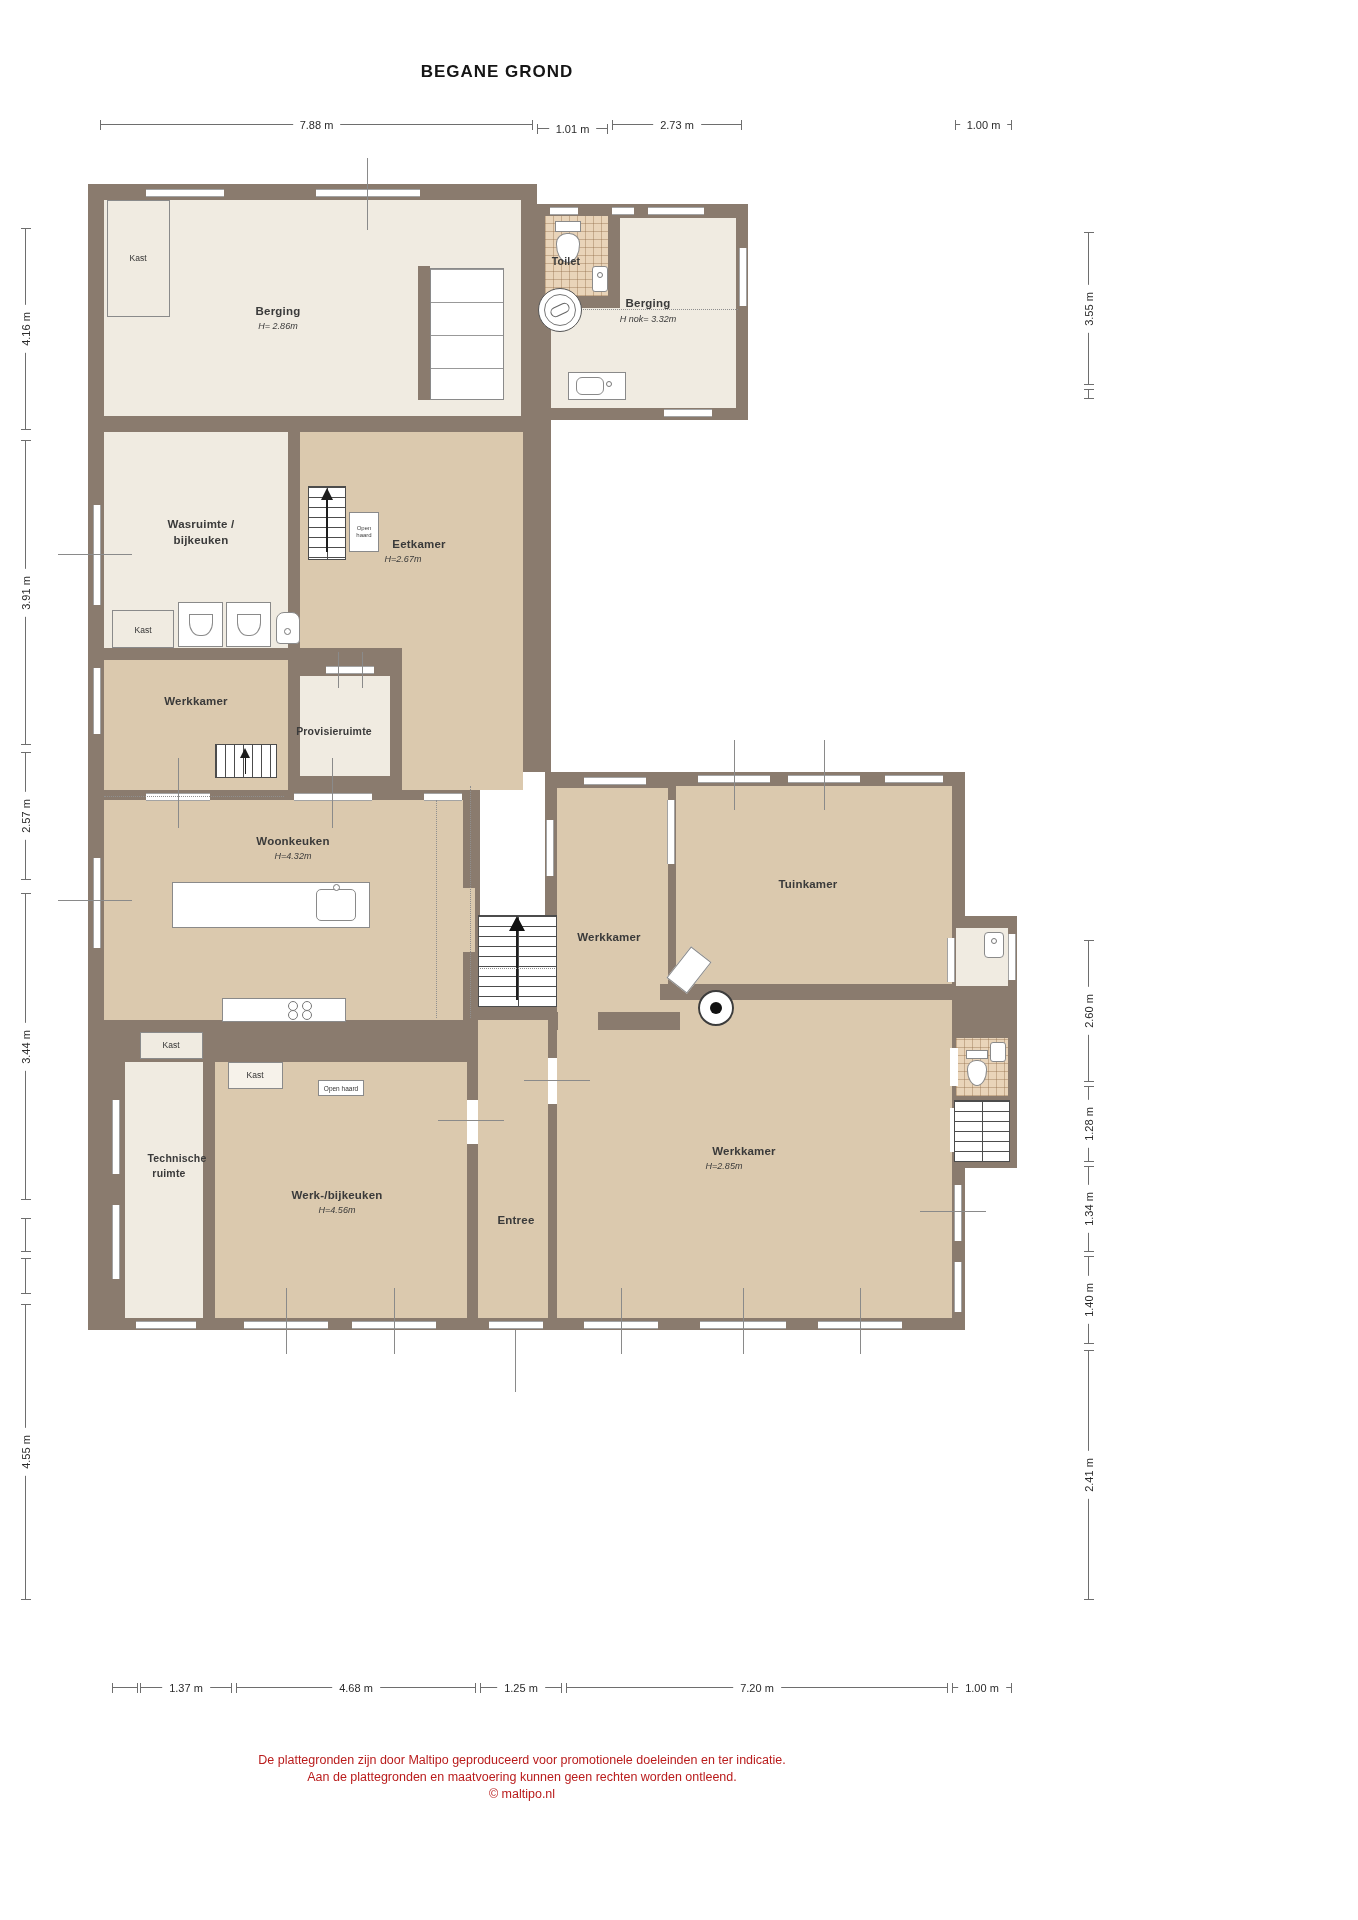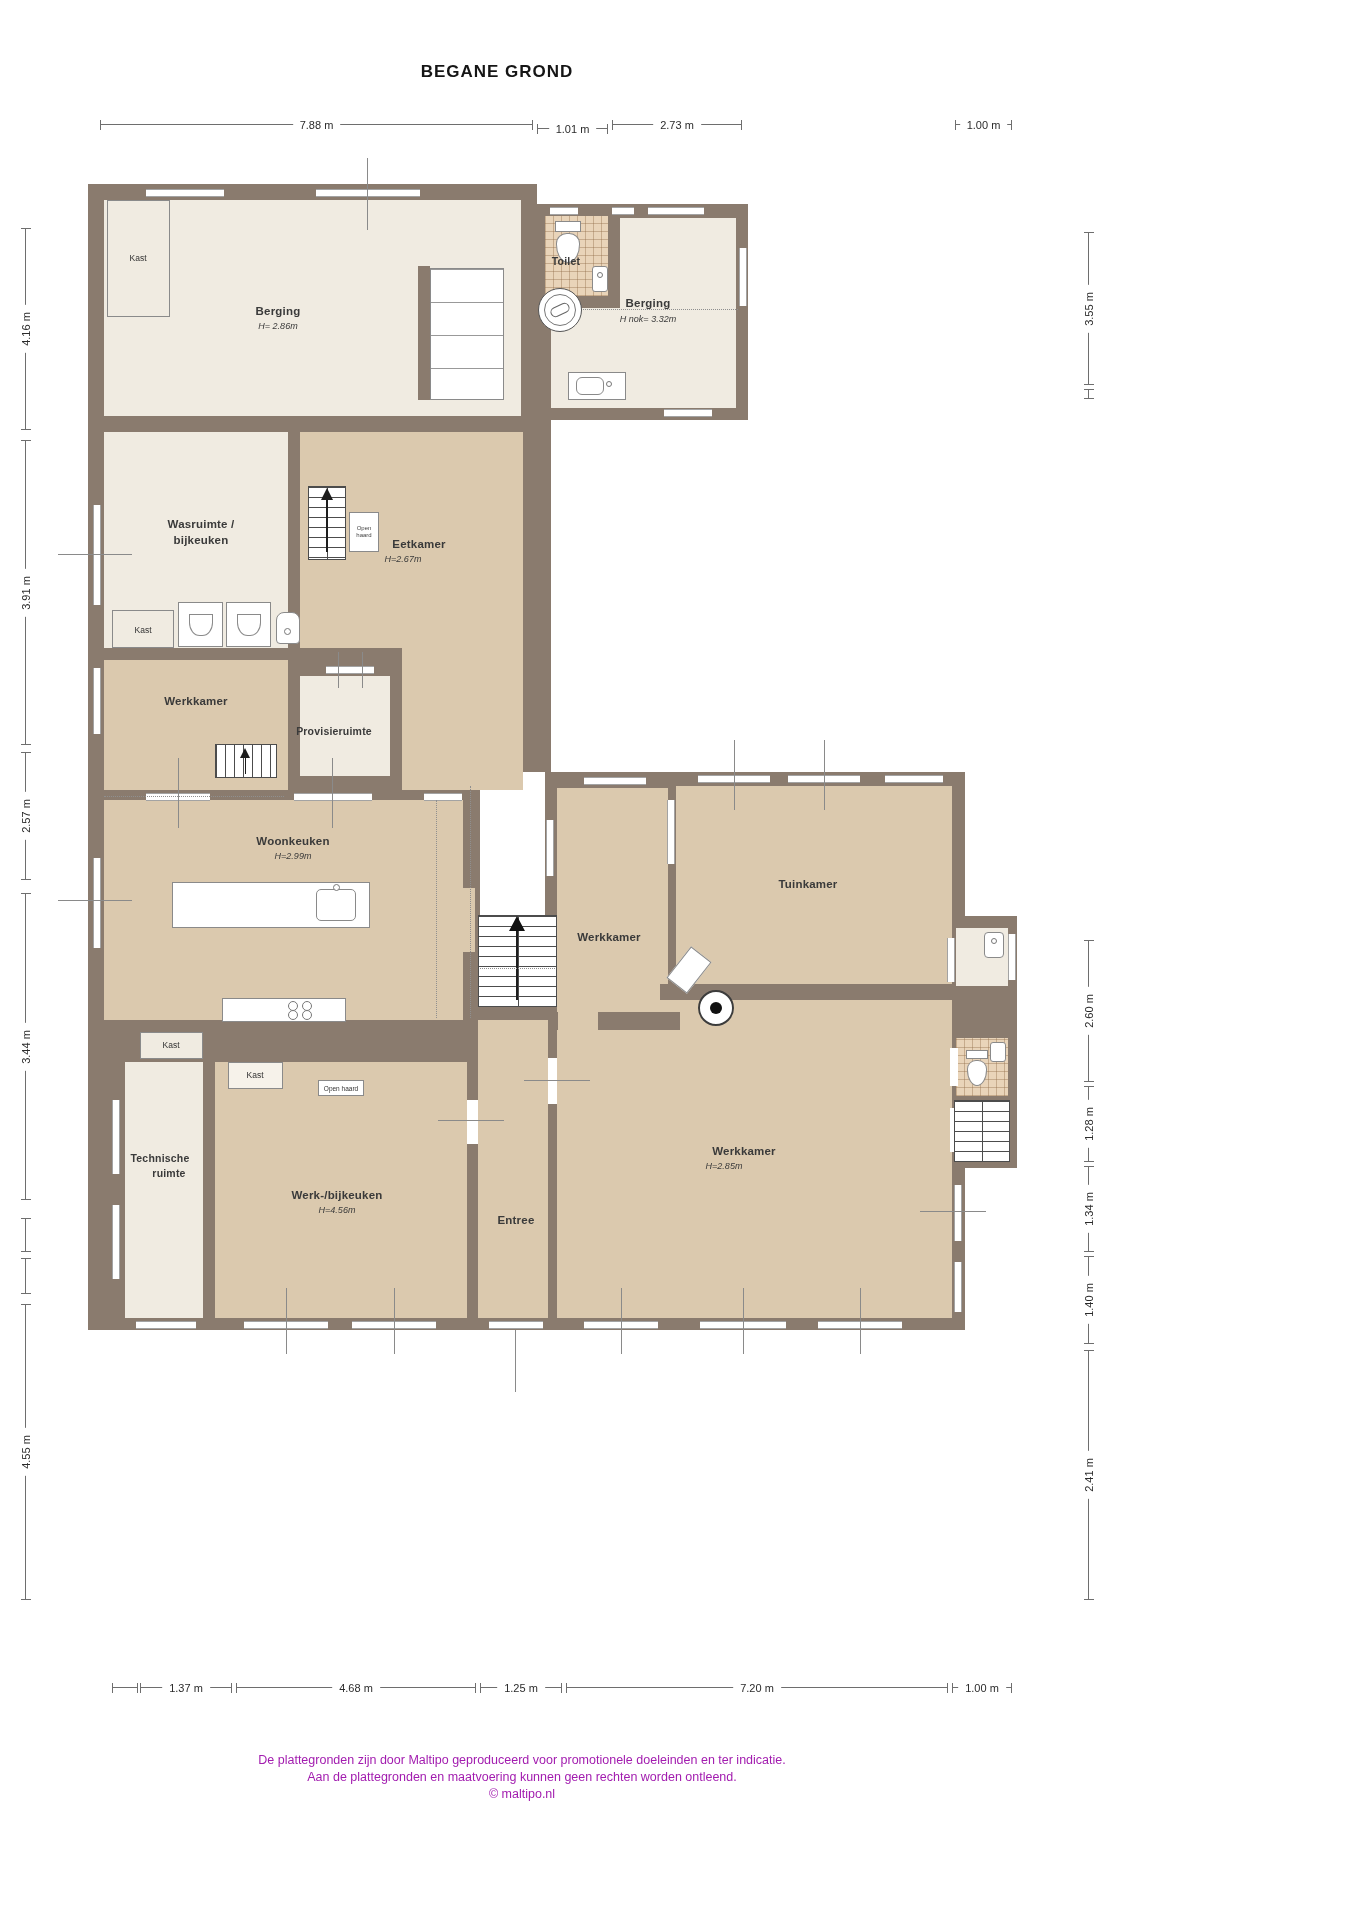--- a/index.html
+++ b/index.html
@@ -44,21 +44,21 @@
   .roundstove>i{position:absolute;left:50%;top:50%;width:12px;height:12px;border-radius:50%;background:#111;transform:translate(-50%,-50%);}
   .dimh{position:absolute;border-top:1px solid var(--line);height:0;}
   .dimh::before,.dimh::after{content:"";position:absolute;top:-5px;width:1px;height:10px;background:var(--line);}
   .dimh::before{left:0;}.dimh::after{right:0;}
   .dimh>span{position:absolute;left:50%;top:0;transform:translate(-50%,-50%);background:#fff;padding:0 7px;font-size:11px;color:#2b2b2b;white-space:nowrap;}
   .dimv{position:absolute;border-left:1px solid var(--line);width:0;}
   .dimv::before,.dimv::after{content:"";position:absolute;left:-5px;height:1px;width:10px;background:var(--line);}
   .dimv::before{top:0;}.dimv::after{bottom:0;}
   .dimv>span{position:absolute;top:50%;left:0;transform:translate(-50%,-50%) rotate(-90deg);background:#fff;padding:0 7px;font-size:11px;color:#2b2b2b;white-space:nowrap;}
   .title{position:absolute;transform:translateX(-50%);font-size:17px;font-weight:700;letter-spacing:1px;color:#151515;}
-  .footer{position:absolute;transform:translateX(-50%);text-align:center;font-size:12.5px;color:#a21caf;line-height:17px;white-space:nowrap;}
+  .footer{position:absolute;transform:translateX(-50%);text-align:center;font-size:12.5px;color:#b91c1c;line-height:17px;white-space:nowrap;}
 </style>
 </head>
 <body>
 
 <div class="page">
 
   <div class="title" style="left:497px;top:62px">BEGANE GROND</div>
 
   <div class="wall" style="left:88px;top:184px;width:449px;height:248px"></div>
   <div class="wall" style="left:537px;top:204px;width:211px;height:216px"></div>
@@ -222,24 +222,24 @@
   <div class="lbl" style="left:566px;top:261px;font-size:10.5px">Toilet</div>
   <div class="lbl" style="left:648px;top:303px">Berging</div>
   <div class="sub" style="left:648px;top:319px">H nok= 3.32m</div>
   <div class="lbl" style="left:201px;top:524px">Wasruimte /</div>
   <div class="lbl" style="left:201px;top:540px">bijkeuken</div>
   <div class="lbl" style="left:419px;top:544px">Eetkamer</div>
   <div class="sub" style="left:403px;top:559px">H=2.67m</div>
   <div class="lbl" style="left:196px;top:701px">Werkkamer</div>
   <div class="lbl" style="left:334px;top:731px;font-size:10.5px">Provisieruimte</div>
   <div class="lbl" style="left:293px;top:841px">Woonkeuken</div>
-  <div class="sub" style="left:293px;top:856px">H=2.99m</div>
+  <div class="sub" style="left:293px;top:856px">H=4.32m</div>
   <div class="lbl" style="left:609px;top:937px">Werkkamer</div>
   <div class="lbl" style="left:808px;top:884px">Tuinkamer</div>
-  <div class="lbl" style="left:160px;top:1158px;font-size:10.5px">Technische</div>
+  <div class="lbl" style="left:177px;top:1158px;font-size:10.5px">Technische</div>
   <div class="lbl" style="left:169px;top:1173px;font-size:10.5px">ruimte</div>
   <div class="lbl" style="left:337px;top:1195px">Werk-/bijkeuken</div>
   <div class="sub" style="left:337px;top:1210px">H=4.56m</div>
   <div class="lbl" style="left:516px;top:1220px">Entree</div>
   <div class="lbl" style="left:744px;top:1151px">Werkkamer</div>
   <div class="sub" style="left:724px;top:1166px">H=2.85m</div>
 
   <div class="dimh" style="left:100px;top:124px;width:433px">
       <span>7.88 m</span>
     </div>

